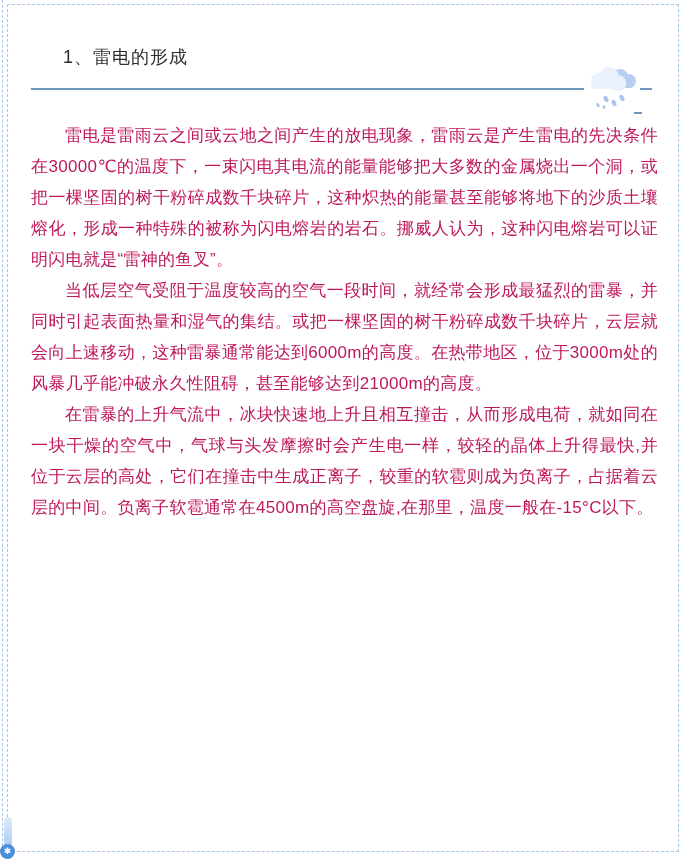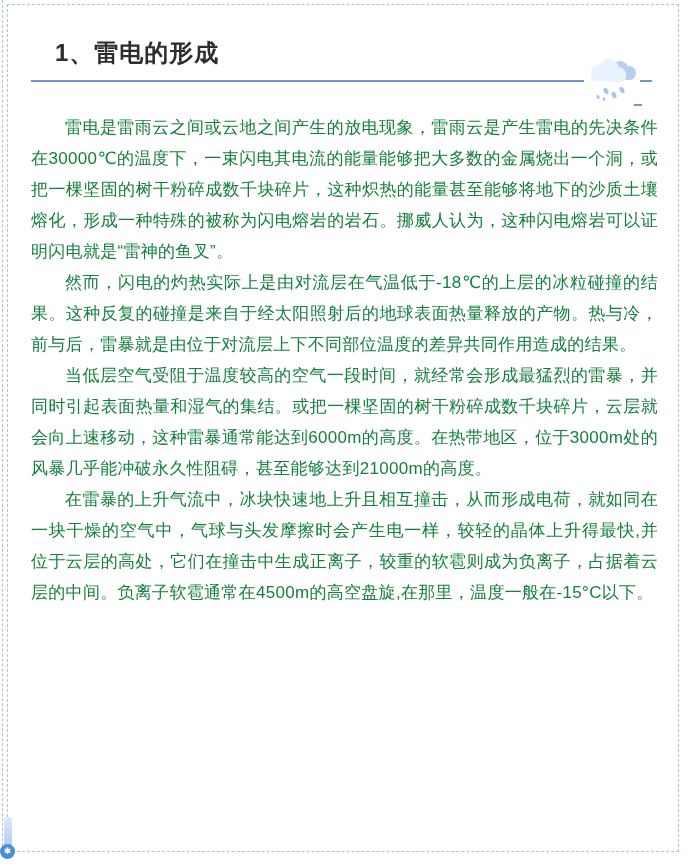--- a/index.html
+++ b/index.html
@@ -37,23 +37,23 @@
     box-sizing: border-box;
     padding: 32px 20px 0 23px;
   }
   .heading-block {
     position: relative;
     border-bottom: 2px solid #7099c2;
     padding: 0 0 11px 24px;
     margin-right: 6px;
   }
   .doc-title {
-    margin: 0;
-    font-size: 24px;
-    font-weight: 700;
+    margin: 8px;
+    font-size: 18px;
+    font-weight: 400;
     color: #2d2d2d;
     letter-spacing: 1px;
   }
   .cloud-decor {
     position: absolute;
     right: 12px;
     bottom: -24px;
     width: 56px;
     height: 46px;
     background: #ffffff;
@@ -66,21 +66,21 @@
     height: 2px;
     background: #7099c2;
   }
   .body-text {
     margin-top: 30px;
   }
   .body-text p {
     margin: 0;
     font-size: 17px;
     line-height: 31px;
-    color: #15803d;
+    color: #be185d;
     text-align: justify;
     text-indent: 2em;
     letter-spacing: 0.3px;
     word-break: break-all;
   }
   
   .pin-stem {
     position: absolute;
     left: 4px;
     top: 817px;
@@ -136,21 +136,20 @@
             <ellipse cx="14" cy="39" rx="1.5" ry="2.4" transform="rotate(-28 14 39)"></ellipse>
             <ellipse cx="20" cy="41" rx="1.3" ry="2" transform="rotate(-28 20 41)"></ellipse>
           </g>
         </svg>
         <span class="after-dash"></span>
       </div>
     </div>
 
     <div class="body-text">
       <p>雷电是雷雨云之间或云地之间产生的放电现象，雷雨云是产生雷电的先决条件在30000℃的温度下，一束闪电其电流的能量能够把大多数的金属烧出一个洞，或把一棵坚固的树干粉碎成数千块碎片，这种炽热的能量甚至能够将地下的沙质土壤熔化，形成一种特殊的被称为闪电熔岩的岩石。挪威人认为，这种闪电熔岩可以证明闪电就是“雷神的鱼叉”。</p>
-      <p>然而，闪电的灼热实际上是由对流层在气温低于-18℃的上层的冰粒碰撞的结果。这种反复的碰撞是来自于经太阳照射后的地球表面热量释放的产物。热与冷，前与后，雷暴就是由位于对流层上下不同部位温度的差异共同作用造成的结果。</p>
       <p>当低层空气受阻于温度较高的空气一段时间，就经常会形成最猛烈的雷暴，并同时引起表面热量和湿气的集结。或把一棵坚固的树干粉碎成数千块碎片，云层就会向上速移动，这种雷暴通常能达到6000m的高度。在热带地区，位于3000m处的风暴几乎能冲破永久性阻碍，甚至能够达到21000m的高度。</p>
       <p>在雷暴的上升气流中，冰块快速地上升且相互撞击，从而形成电荷，就如同在一块干燥的空气中，气球与头发摩擦时会产生电一样，较轻的晶体上升得最快,并位于云层的高处，它们在撞击中生成正离子，较重的软雹则成为负离子，占据着云层的中间。负离子软雹通常在4500m的高空盘旋,在那里，温度一般在-15°C以下。</p>
 
     </div>
 
   </div>
 </div>
 
 <div class="pin-stem"></div>
 <div class="pin-circle">✱</div>

